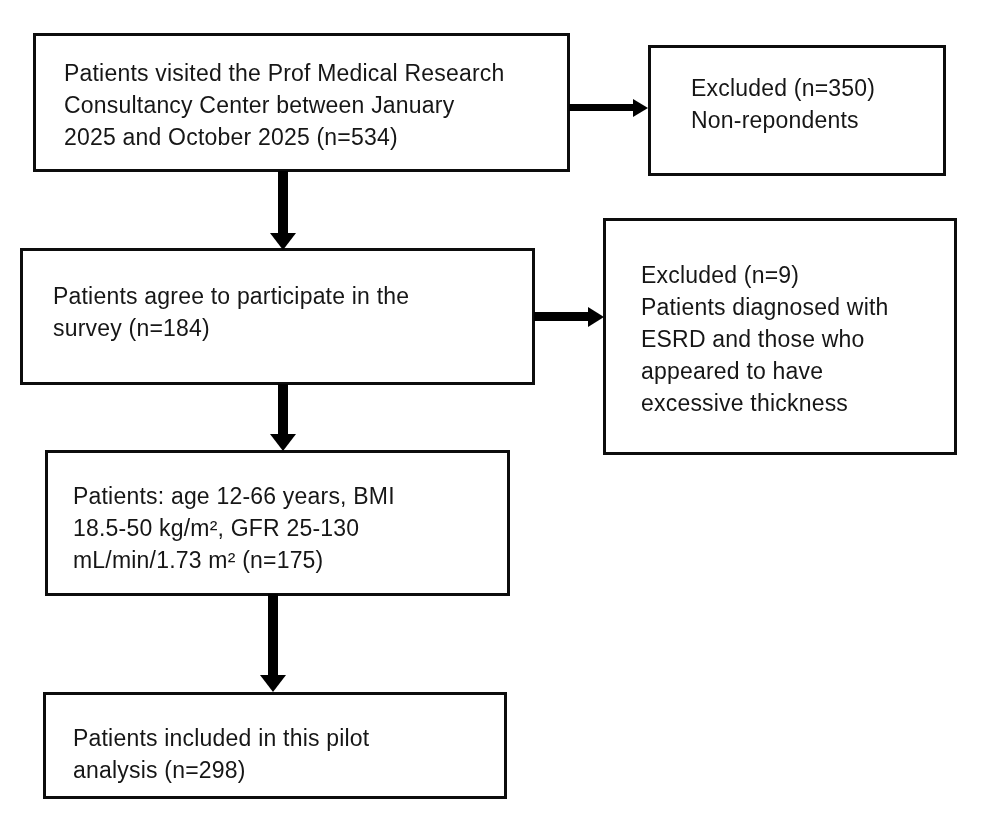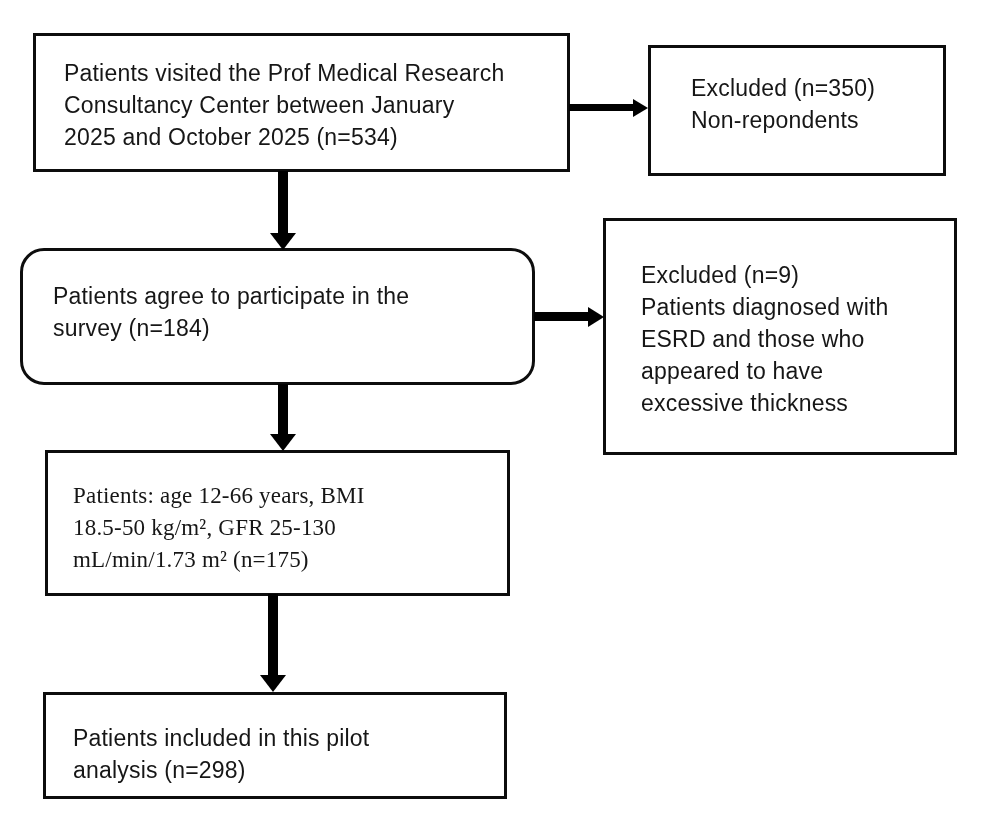--- a/index.html
+++ b/index.html
@@ -25,23 +25,23 @@
   .box-text {
     font-size: 23px;
     line-height: 32px;
     white-space: pre-line;
     color: #161616;
     letter-spacing: 0.2px;
   }
   
   #box-visited   { left: 33px;  top: 33px;  width: 537px; height: 139px; padding: 21px 28px; }
   #box-excl1     { left: 648px; top: 45px;  width: 298px; height: 131px; padding: 24px 40px; }
-  #box-agree     { left: 20px;  top: 248px; width: 515px; height: 137px; padding: 29px 30px; border-radius: 24px; }
+  #box-agree     { left: 20px;  top: 248px; width: 515px; height: 137px; padding: 29px 30px; }
   #box-excl2     { left: 603px; top: 218px; width: 354px; height: 237px; padding: 38px 35px; }
-  #box-criteria  { left: 45px;  top: 450px; width: 465px; height: 146px; padding: 27px 25px; font-family: Liberation Serif, serif; }
+  #box-criteria  { left: 45px;  top: 450px; width: 465px; height: 146px; padding: 27px 25px; }
   #box-included  { left: 43px;  top: 692px; width: 464px; height: 107px; padding: 27px 27px; }
 
   
   .shaft-v { position: absolute; background: #000; width: 10px; }
   .head-down {
     position: absolute; width: 0; height: 0;
     border-left: 13px solid transparent;
     border-right: 13px solid transparent;
     border-top: 17px solid #000;
   }

